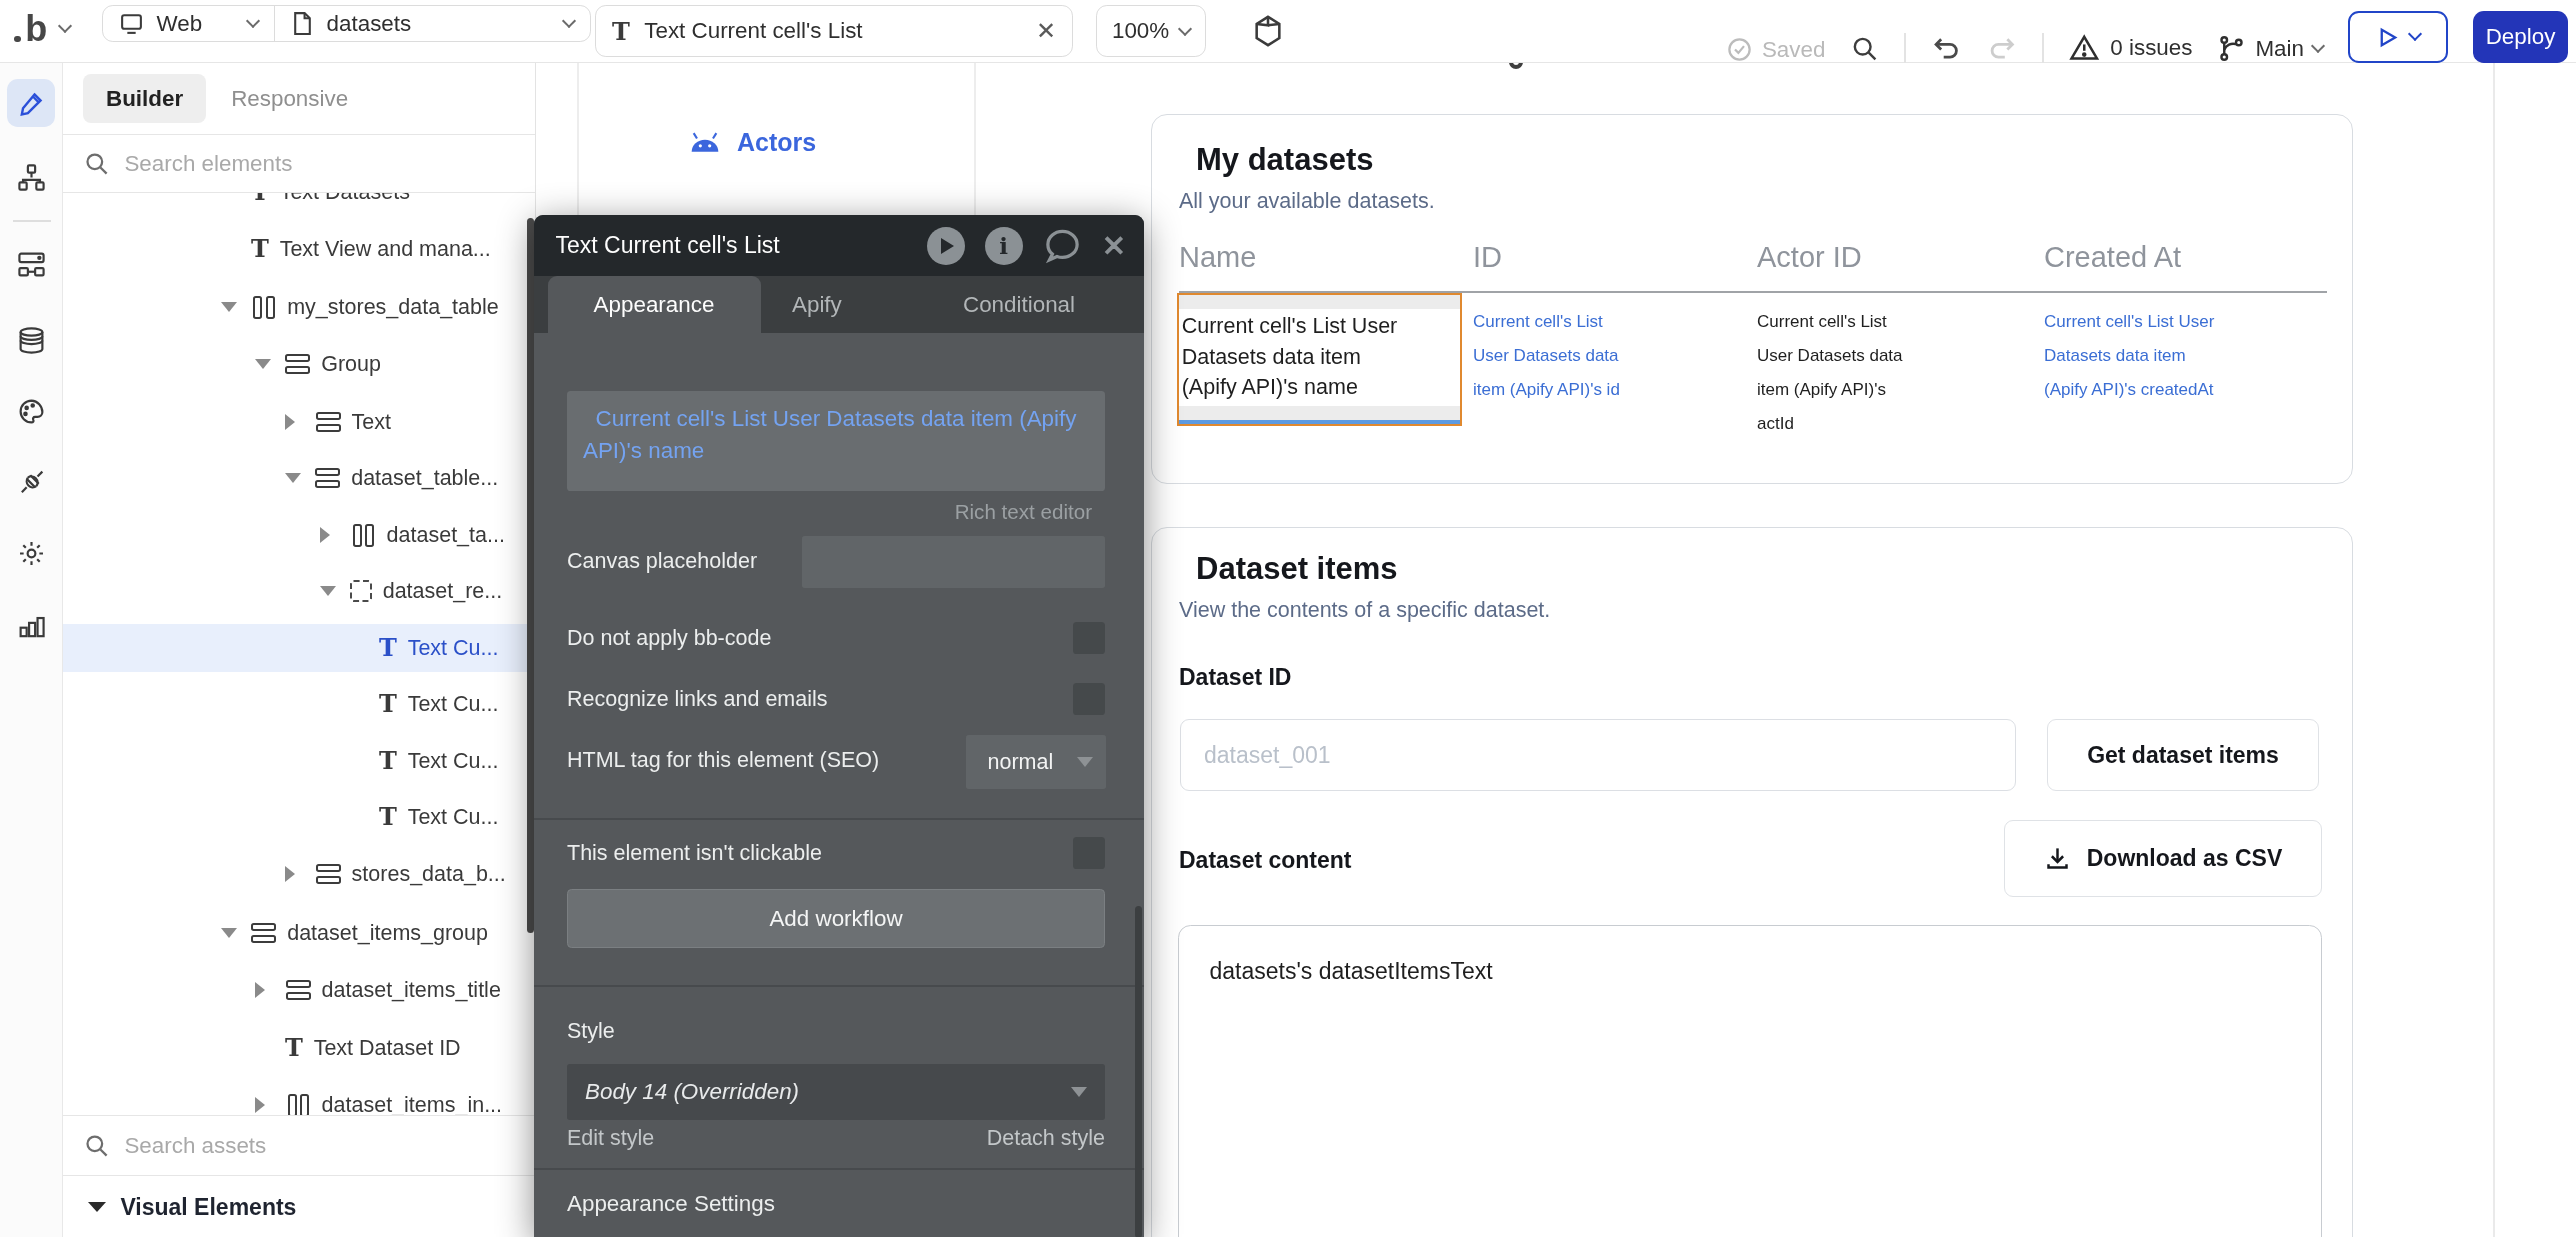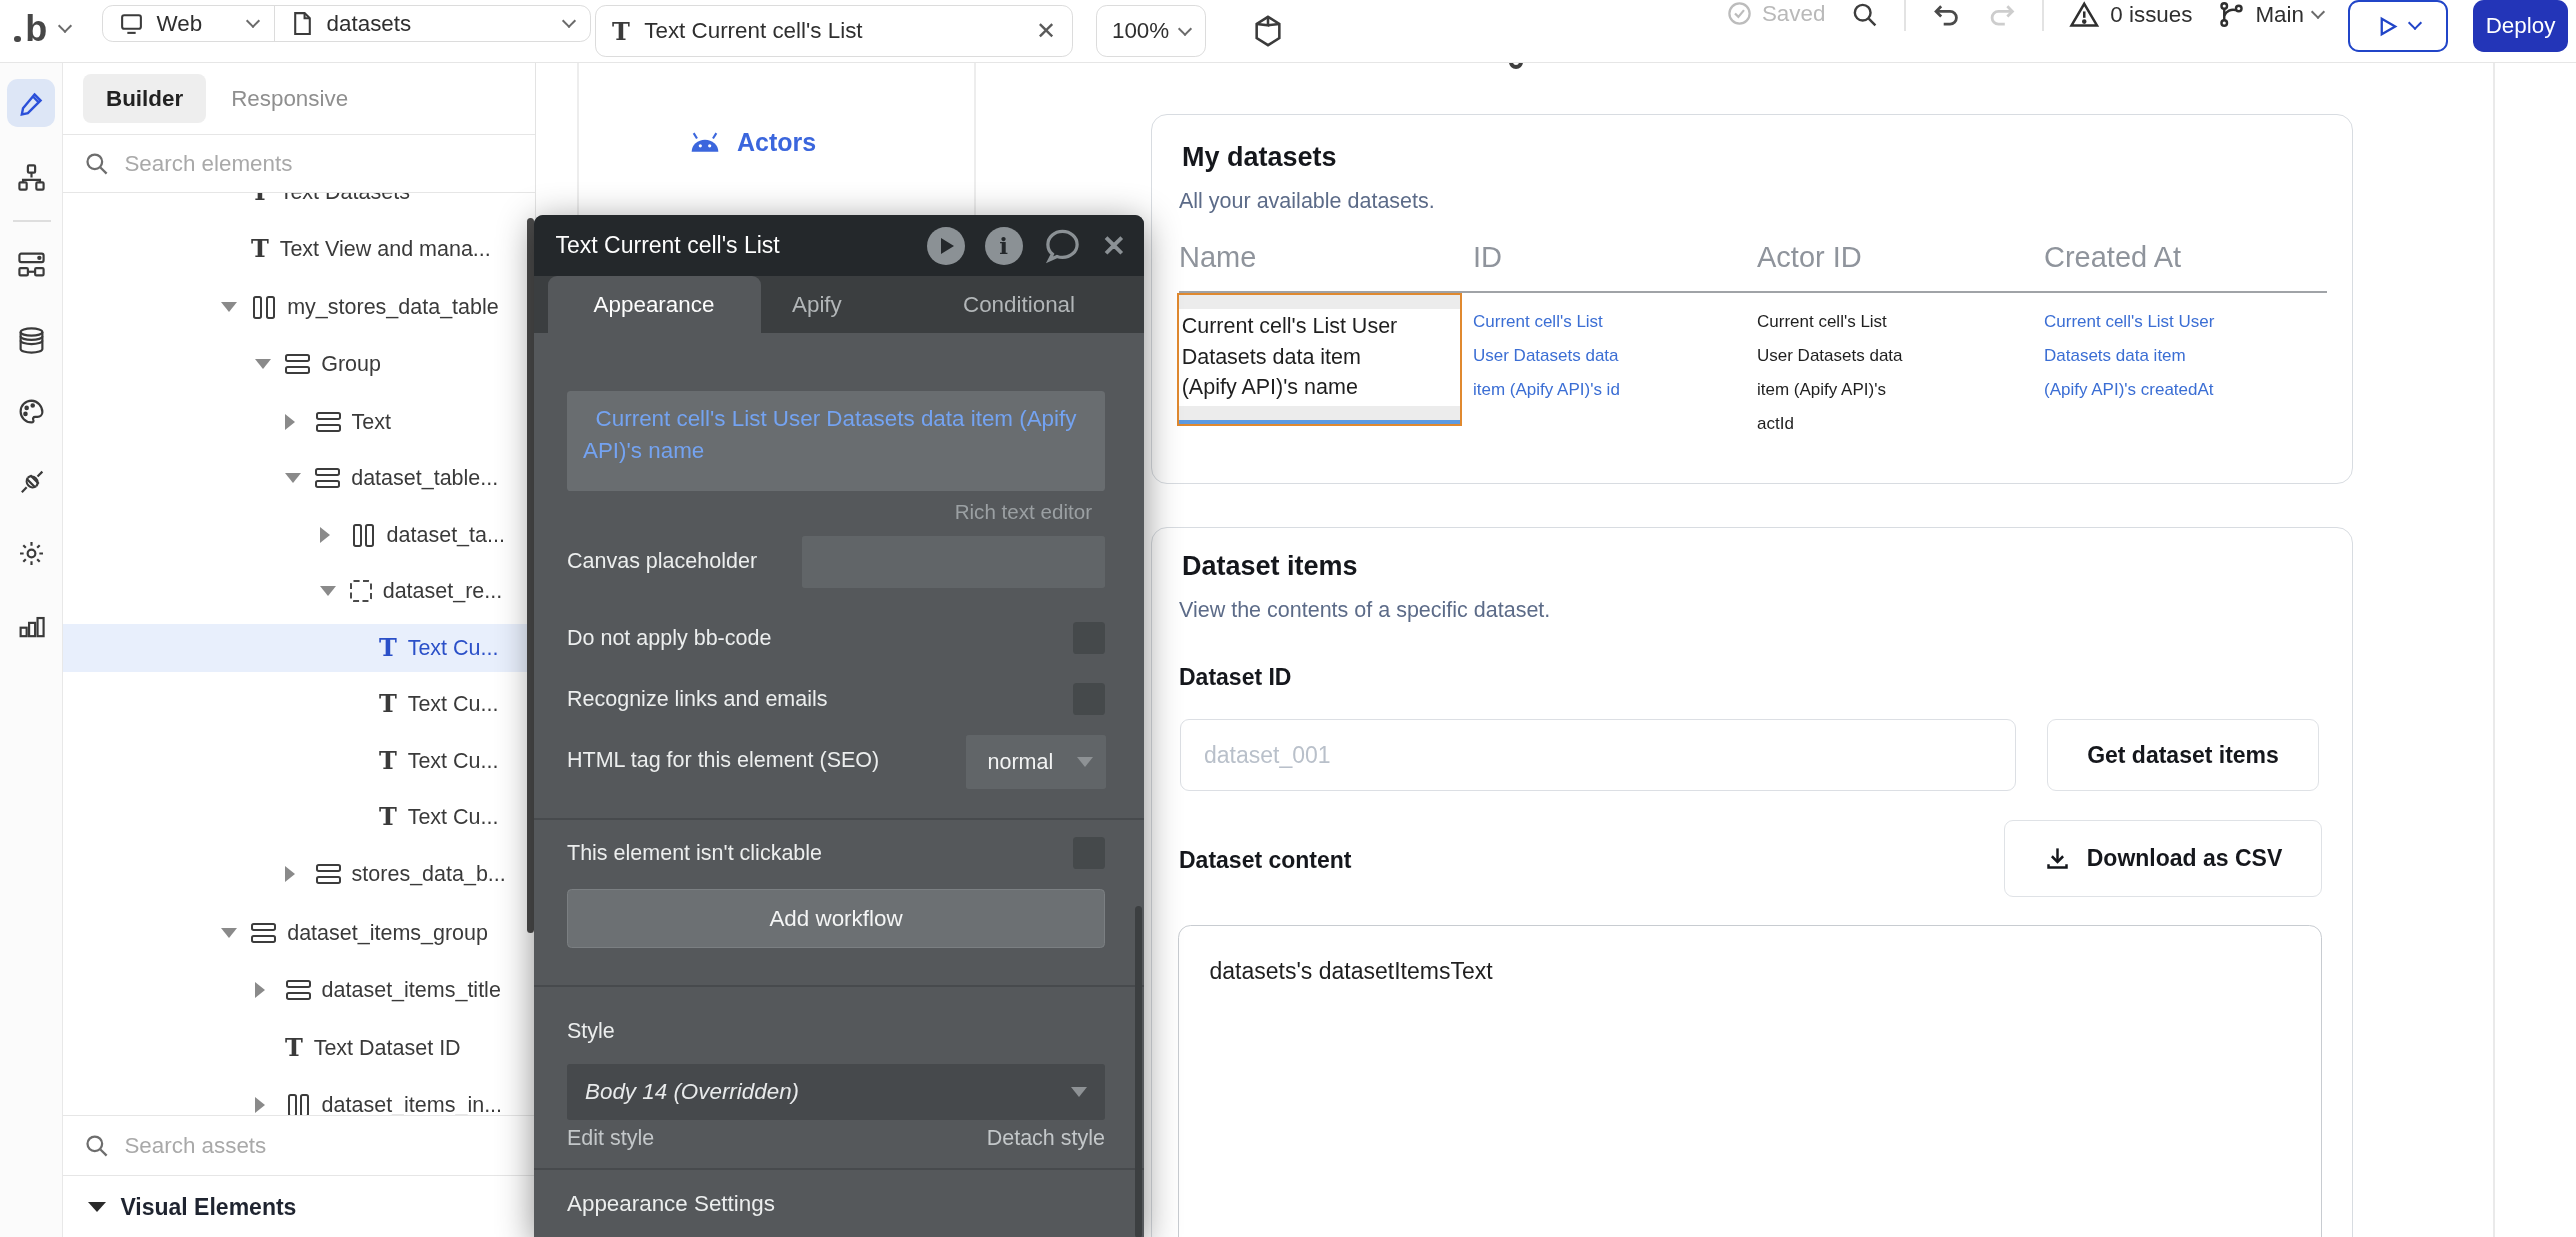--- a/index.html
+++ b/index.html
@@ -21,21 +21,21 @@
   .pill-seg.second { flex:1; }
   .pill-label { font-size:22.4px; color:#2f2f2f; }
   .spacer { flex:1; }
   .tab-chip { position:absolute; left:595px; top:5.4px; width:478px; height:52px; border:1.8px solid #dcdcdc;
     border-radius:10.8px; display:flex; align-items:center; gap:14.4px; padding:0 16px; background:#fff; }
   .ticon-serif { font-family:"DejaVu Serif", serif; font-size:24px; font-weight:bold; color:#3b3b3b; }
   .close-x { font-size:24px; color:#5a5a5a; margin-left:auto; }
   .zoom-chip { position:absolute; left:1096px; top:5.4px; width:110px; height:52px; border:1.8px solid #dcdcdc;
     border-radius:10.8px; display:flex; align-items:center; justify-content:center; gap:10.8px; background:#fff; }
   .cube-wrap { position:absolute; left:1251px; top:14.4px; }
-  .tb-right { position:absolute; right:8px; top:0; height:63px; display:flex; align-items:flex-start; gap:25px; }
+  .tb-right { position:absolute; right:8px; top:0; height:63px; display:flex; align-items:flex-end; gap:25px; }
   .saved { display:flex; align-items:center; gap:9px; color:#b9b9b9; font-size:22.4px; }
   .vsep { width:1.8px; height:30.5px; background:#e3e3e3; }
   .issues { display:flex; align-items:center; gap:10.8px; font-size:22.4px; color:#2f2f2f; }
   .branch { display:flex; align-items:center; gap:9px; font-size:22.4px; color:#2f2f2f; }
   .preview-btn { width:100px; height:52px; border:2.7px solid #2145c8; border-radius:10.8px; background:#fff;
     display:flex; align-items:center; justify-content:center; gap:10.8px; }
   .preview-btn .chev { border-color:#2145c8; }
   .deploy-btn { width:95px; height:52px; background:#2335b8; border-radius:10.8px; color:#fff;
     font-size:22.4px; display:flex; align-items:center; justify-content:center; }
 
@@ -83,21 +83,21 @@
   .ve-car { width:0; height:0; border-left:9px solid transparent; border-right:9px solid transparent; border-top:10.8px solid #2b2b2b; }
 
   
   .canvas { position:absolute; left:535px; top:63px; width:2041px; height:1175px; background:#fff; overflow:hidden; z-index:10; }
   .vline { position:absolute; top:0; bottom:0; width:1.8px; background:#ededed; }
   .actors { position:absolute; left:154px; top:65px; display:flex; align-items:center; gap:16px;
     color:#3b66dd; font-size:25px; font-weight:bold; }
   .frag { position:absolute; left:974px; top:0; width:20px; height:11.7px; overflow:hidden; }
   .frag i { display:block; width:14.4px; height:14.4px; border:4.5px solid #3f3f3f; border-radius:50%; margin-top:-8px; }
   .card { position:absolute; background:#fff; border:1.8px solid #d8dce1; border-radius:16px; }
-  .card-title { position:absolute; left:30px; font-size:27px; font-weight:bold; color:#15171c; }
+  .card-title { position:absolute; left:44px; font-size:31px; font-weight:bold; color:#15171c; }
   .card-sub { position:absolute; left:27px; font-size:21.5px; color:#5c6b88; }
   .th { position:absolute; font-size:29px; color:#8f949c; font-weight:500; }
   .thead-div { position:absolute; left:27px; width:1148px; height:2.2px; background:#a0a3a7; }
   .cell-lines { position:absolute; font-size:17px; line-height:34px; }
   .blue { color:#3b6ed4; }
   .dark { color:#1f1f1f; }
   .sel-cell { position:absolute; left:25px; top:178px; width:285px; height:133px; border:2.7px solid #e0892f;
     background:#fff; display:flex; flex-direction:column; }
   .sel-strip { height:14.4px; background:#ececec; flex:none; }
   .sel-body { flex:1; font-size:21.5px; line-height:30.5px; color:#1f1f1f; padding:1.8px 0 0 2.7px; }

